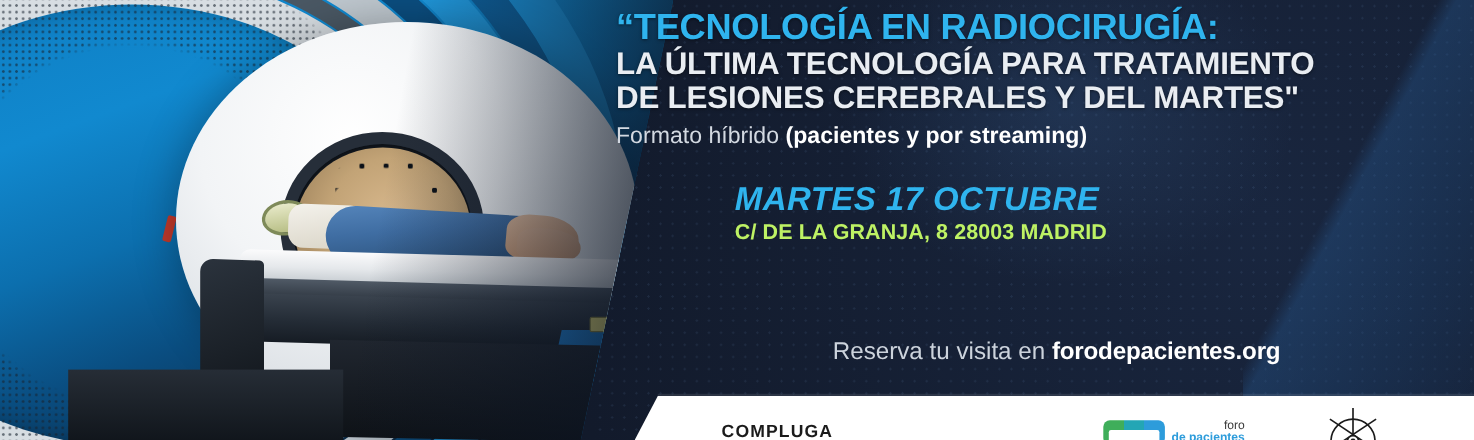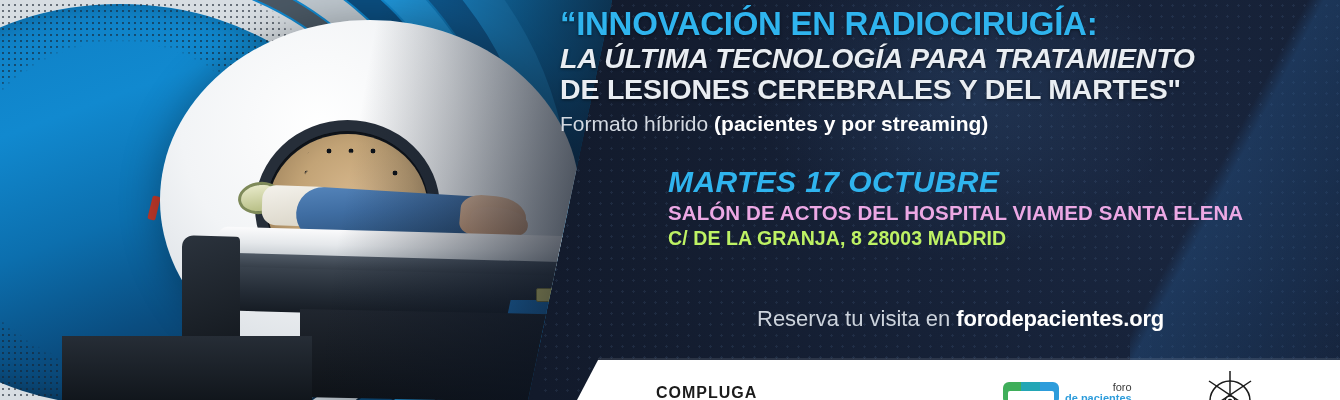--- a/index.html
+++ b/index.html
@@ -202,21 +202,21 @@
   .h-line1 {
     color:#2fb4ee; font-size:33px; font-weight:bold; letter-spacing:-.3px;
     line-height:36px; white-space:nowrap;
     text-shadow:0 1px 3px rgba(0,0,0,.5);
   }
   .h-line2, .h-line3 {
     color:#e9edf2; font-size:28.5px; font-weight:bold; letter-spacing:-.2px;
     line-height:31px; white-space:nowrap;
     text-shadow:0 1px 3px rgba(0,0,0,.5);
   }
-  .h-line2 { margin-top:1px;font-style:italic; }
+  .h-line2 { margin-top:1px; }
   .subformat {
     margin-top:7px;
     font-size:21px; color:#d3d9e1; line-height:24px; white-space:nowrap;
   }
   .subformat b { color:#ffffff; font-weight:bold; }
 
   .details { position:absolute; left:668px; top:165px; width:660px; }
   .d-date {
     color:#2fb4ee; font-size:30px; font-weight:bold; letter-spacing:.4px;
     line-height:33px; white-space:nowrap;font-style:italic;
@@ -328,29 +328,28 @@
     <div class="blue-accent"></div>
     <div class="hazard"></div>
     <div class="couch-base"></div>
     <div class="base-left"></div>
     <div class="photo-shade"></div>
   </div>
 
   <div class="content">
 
     <div class="headline">
-      <div class="h-line1">“INNOVACIÓN EN RADIOCIRUGÍA:</div>
+      <div class="h-line1">“TECNOLOGÍA EN RADIOCIRUGÍA:</div>
       <div class="h-line2">LA ÚLTIMA TECNOLOGÍA PARA TRATAMIENTO</div>
       <div class="h-line3">DE LESIONES CEREBRALES Y DEL MARTES"</div>
       <div class="subformat"><span>Formato híbrido </span><b>(pacientes y por streaming)</b></div>
     </div>
 
     <div class="details">
       <div class="d-date">MARTES 17 OCTUBRE</div>
-      <div class="d-venue">SALÓN DE ACTOS DEL HOSPITAL VIAMED SANTA ELENA</div>
       <div class="d-address">C/ DE LA GRANJA, 8  28003 MADRID</div>
     </div>
 
     <div class="reserve"><span>Reserva tu visita en </span><b>forodepacientes.org</b></div>
 
   </div>
 
   <div class="footer-edge"></div>
 
   <div class="footer">

